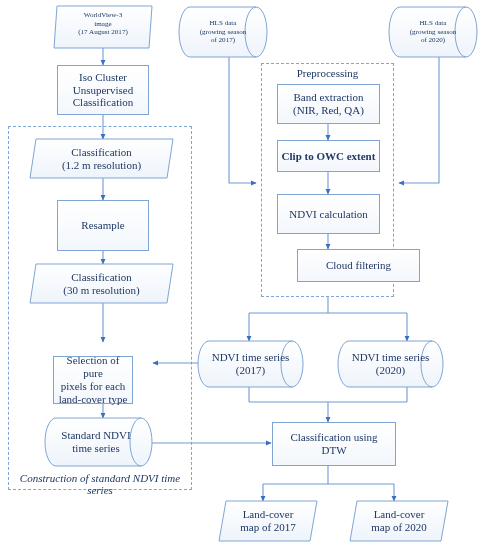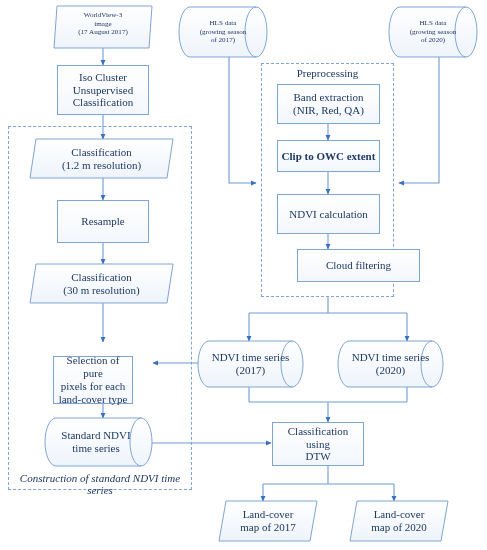--- a/index.html
+++ b/index.html
@@ -148,21 +148,21 @@
     </div>
   </div>
 
   <div class="node para s11" style="left:33px;top:139px;width:137px;height:39px;">
     <div class="txt">
       <div>Classification</div>
       <div>(1.2 m resolution)</div>
     </div>
   </div>
 
-  <div class="node rect s11" style="left:57px;top:200px;width:92px;height:43px;">
+  <div class="node rect s11" style="left:57px;top:200px;width:92px;height:51px;">
     <div class="txt">
       <div>Resample</div>
     </div>
   </div>
 
   <div class="node para s11" style="left:33px;top:264px;width:137px;height:39px;">
     <div class="txt">
       <div>Classification</div>
       <div>(30 m resolution)</div>
     </div>
@@ -215,21 +215,21 @@
     </div>
   </div>
 
   <div class="node cyl s11" style="left:51px;top:418px;width:90px;height:48px;">
     <div class="txt">
       <div>Standard NDVI</div>
       <div>time series</div>
     </div>
   </div>
 
-  <div class="node rect s11" style="left:272px;top:422px;width:92px;height:44px;">
+  <div class="node rect s11" style="left:272px;top:422px;width:124px;height:44px;">
     <div class="txt">
       <div>Classification using</div>
       <div>DTW</div>
     </div>
   </div>
 
   <div class="node para s11" style="left:219px;top:501px;width:98px;height:40px;">
     <div class="txt">
       <div>Land-cover</div>
       <div>map of 2017</div>

